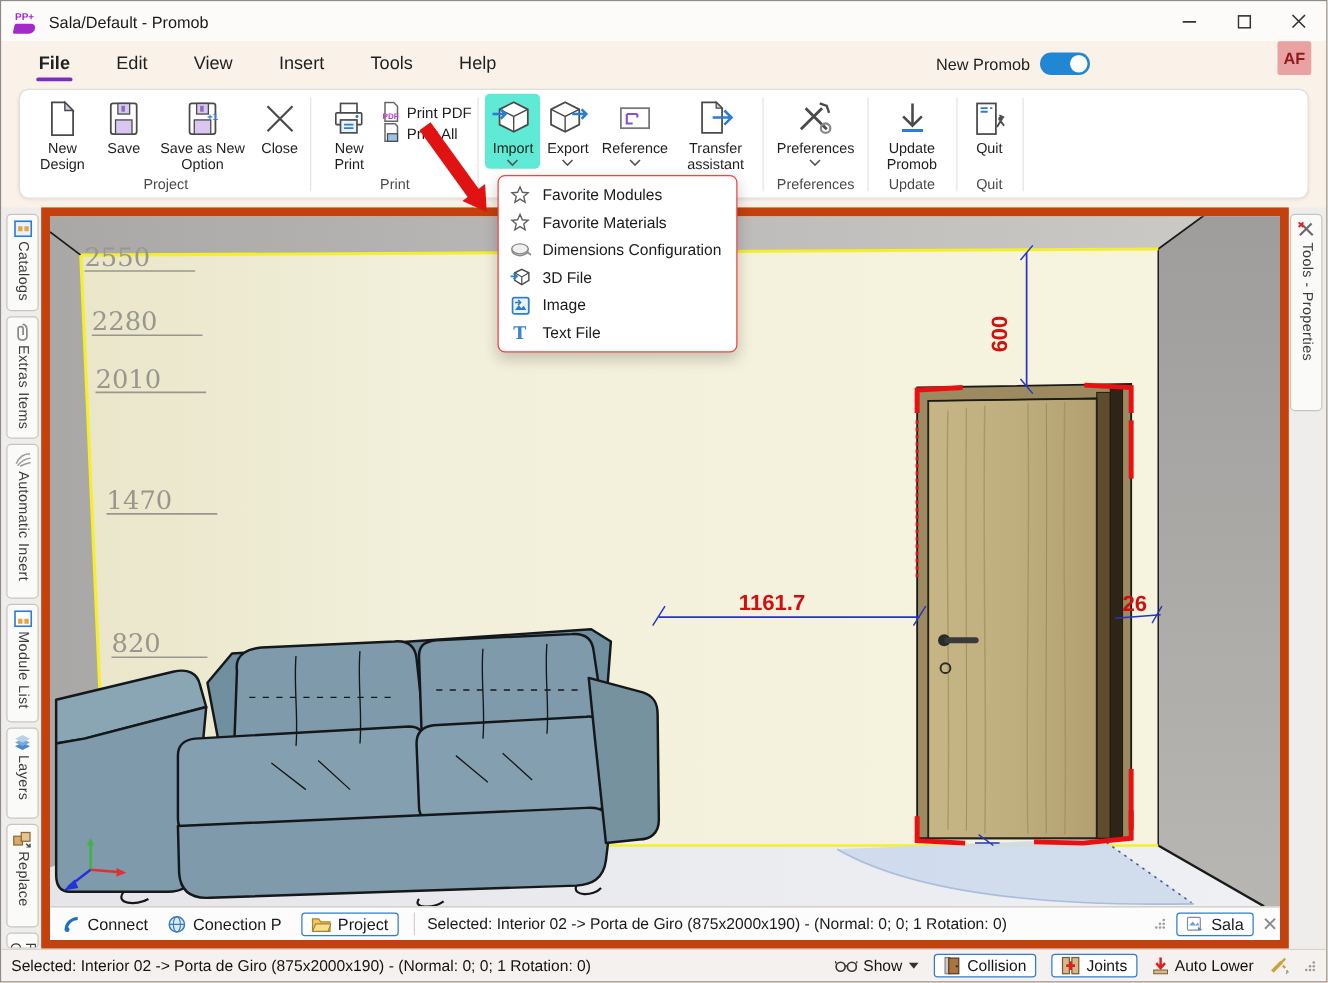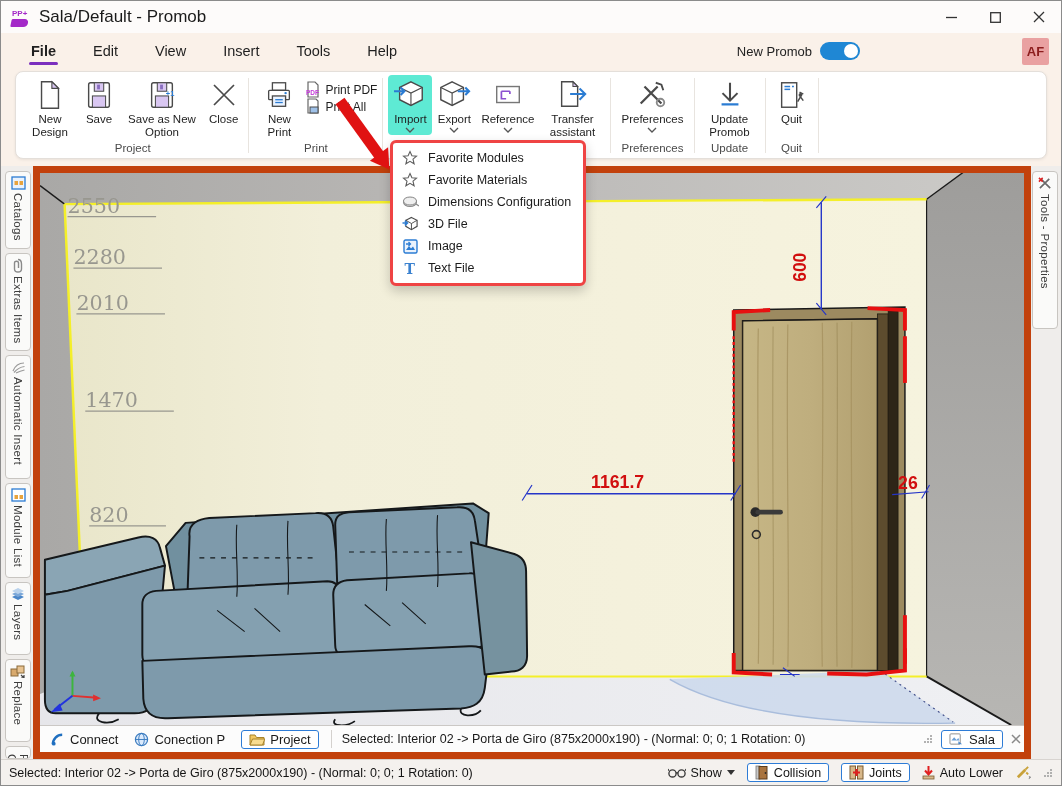--- a/index.html
+++ b/index.html
@@ -3,30 +3,30 @@
 <meta charset="utf-8">
 <style>
   html,body{margin:0;padding:0;background:#ddd;font-family:"Liberation Sans",sans-serif;}
   .window{position:relative;width:1062px;height:786px;background:#faf1e9;border:1px solid #8b8b8b;
           box-sizing:border-box;overflow:hidden;}
   
   .titlebar{height:32px;background:#fdfbfa;display:flex;align-items:center;}
   .app-logo{width:20px;height:20px;margin:4px 8px 0 10px;position:relative;}
   .app-logo .pp{font-size:8px;font-weight:bold;color:#a429c8;position:absolute;top:0;left:1px;}
   .app-logo .blob{position:absolute;left:0;top:10px;width:17px;height:8px;background:#a429c8;border-radius:2px 6px 6px 2px;transform:skewX(-12deg);}
-  .title-text{font-size:17px;color:#1a1a1a;}
+  .title-text{font-size:13px;color:#1a1a1a;}
   .win-controls{margin-left:auto;display:flex;height:32px;}
   .win-btn{width:44px;height:32px;display:flex;align-items:center;justify-content:center;}
   .win-btn svg{display:block;}
   
   .menubar{height:36px;display:flex;align-items:center;padding-left:28px;background:#faf1e9;position:relative;}
   .menu-item{font-size:14.5px;color:#1f1f1f;margin-right:33px;position:relative;padding:4px 2px;}
   .menu-item.active{font-weight:bold;}
   .menu-item.active::after{content:"";position:absolute;left:0;right:0;bottom:-2px;height:3px;border-radius:2px;background:#7b2fbe;}
-  .menubar-right{position:absolute;right:12px;top:0;height:36px;display:flex;align-items:center;gap:14px;}
+  .menubar-right{position:absolute;right:12px;top:0;height:36px;display:flex;gap:2px;}
   .newpromob{display:flex;align-items:center;gap:8px;margin-right:148px;}
   .newpromob .lbl{font-size:13px;color:#222;}
   .toggle{width:40px;height:18px;border-radius:9px;background:#1f87d4;position:relative;}
   .toggle .knob{position:absolute;right:2px;top:2px;width:14px;height:14px;border-radius:50%;background:#fff;}
   .avatar{width:27px;height:27px;background:#e9a1a1;color:#8c1d1d;font-weight:bold;font-size:13px;
           display:flex;align-items:center;justify-content:center;border-radius:2px;}
   
   .ribbonzone{position:absolute;top:68px;left:0;right:0;height:97px;background:#faf1e9;}
   .ribbon{position:absolute;left:14px;right:14px;top:2px;height:88px;background:#fff;border:1px solid #e4dfda;
           border-radius:8px;box-shadow:0 1px 3px rgba(0,0,0,.07);display:flex;padding:3px 4px 0 6px;box-sizing:border-box;}
@@ -36,21 +36,21 @@
   .rbtn{padding:2px 5px;display:flex;flex-direction:column;align-items:center;font-size:11.5px;color:#1f1f1f;
         line-height:1.15;text-align:center;border-radius:4px;}
   .rbtn.sel{background:#5eead4;}
   .rbtn .ric{height:36px;display:flex;align-items:center;justify-content:center;}
   .rbtn .chev{margin-top:1px;}
   .rdiv{width:1px;background:#e8e4df;margin:3px 5px 5px;}
   .smallstack{display:flex;flex-direction:column;justify-content:flex-start;padding-top:6px;}
   .sbtn{display:flex;align-items:center;gap:4px;font-size:12px;color:#1f1f1f;}
   .ribbon-collapse{position:absolute;right:22px;top:146px;color:#777;}
   
-  .dropdown{position:absolute;left:389px;top:139px;width:190px;background:#fff;border:3px solid #ef4444;
+  .dropdown{position:absolute;left:397px;top:139px;width:190px;background:#fff;border:1px solid #ef4444;
             border-radius:6px;box-shadow:0 5px 12px rgba(0,0,0,.20);padding:4px 0;z-index:50;}
   .dd-item{display:flex;align-items:center;height:22px;padding:0 8px;font-size:12.5px;color:#1c1c1c;gap:9px;}
   .dd-item .ico{width:18px;height:18px;display:flex;align-items:center;justify-content:center;}
   
   .red-arrow{position:absolute;left:325px;top:92px;z-index:60;pointer-events:none;}
   
   .main{position:absolute;top:165px;left:0;right:0;bottom:26px;display:flex;background:#efedeb;}
   .ltabs{width:32px;display:flex;flex-direction:column;gap:4px;padding-top:5px;box-sizing:border-box;overflow:hidden;}
   .rtabs{width:30px;padding-top:5px;box-sizing:border-box;}
   .vtab{width:26px;margin-left:4px;border:1px solid #c8c5c1;border-radius:4px;background:#fafaf9;

